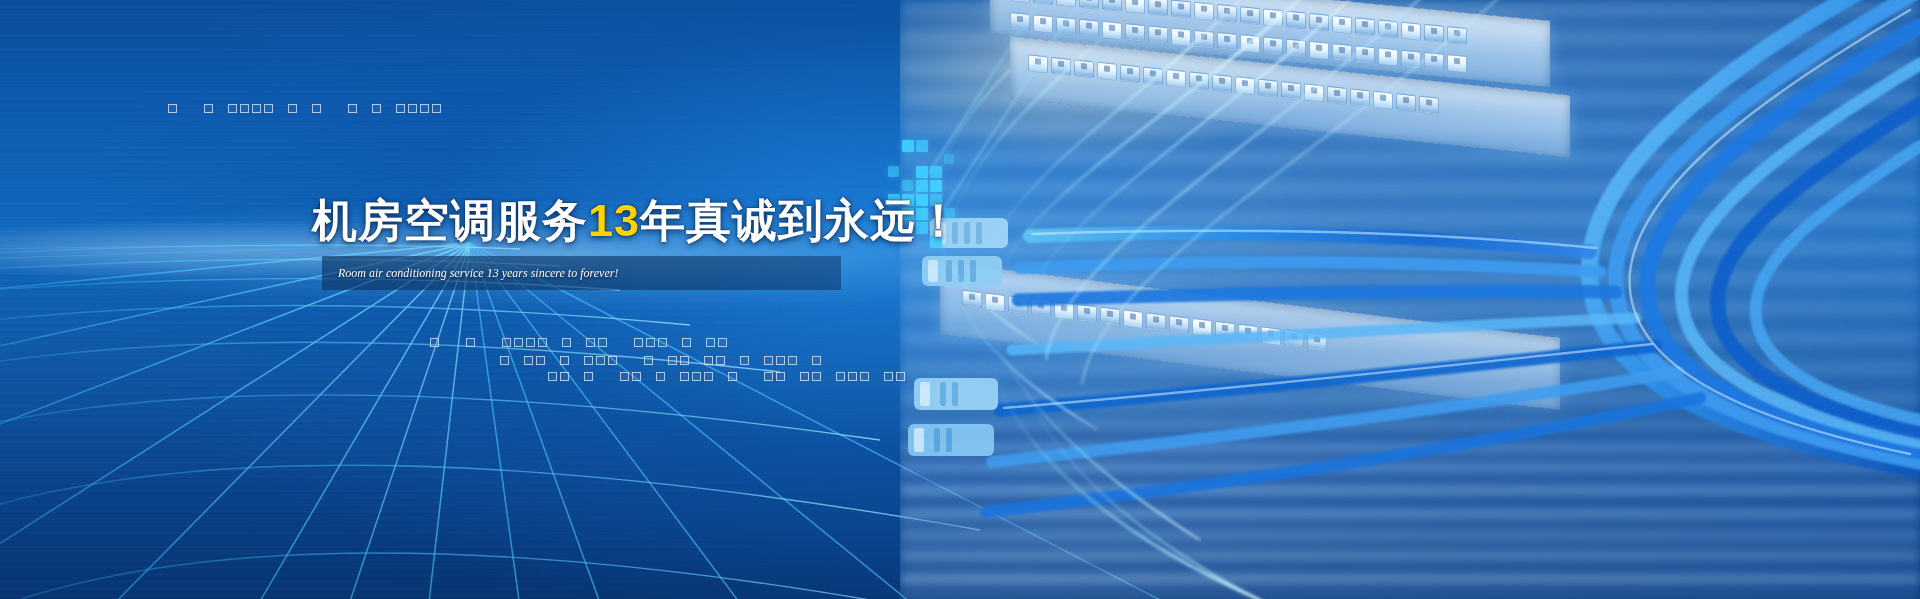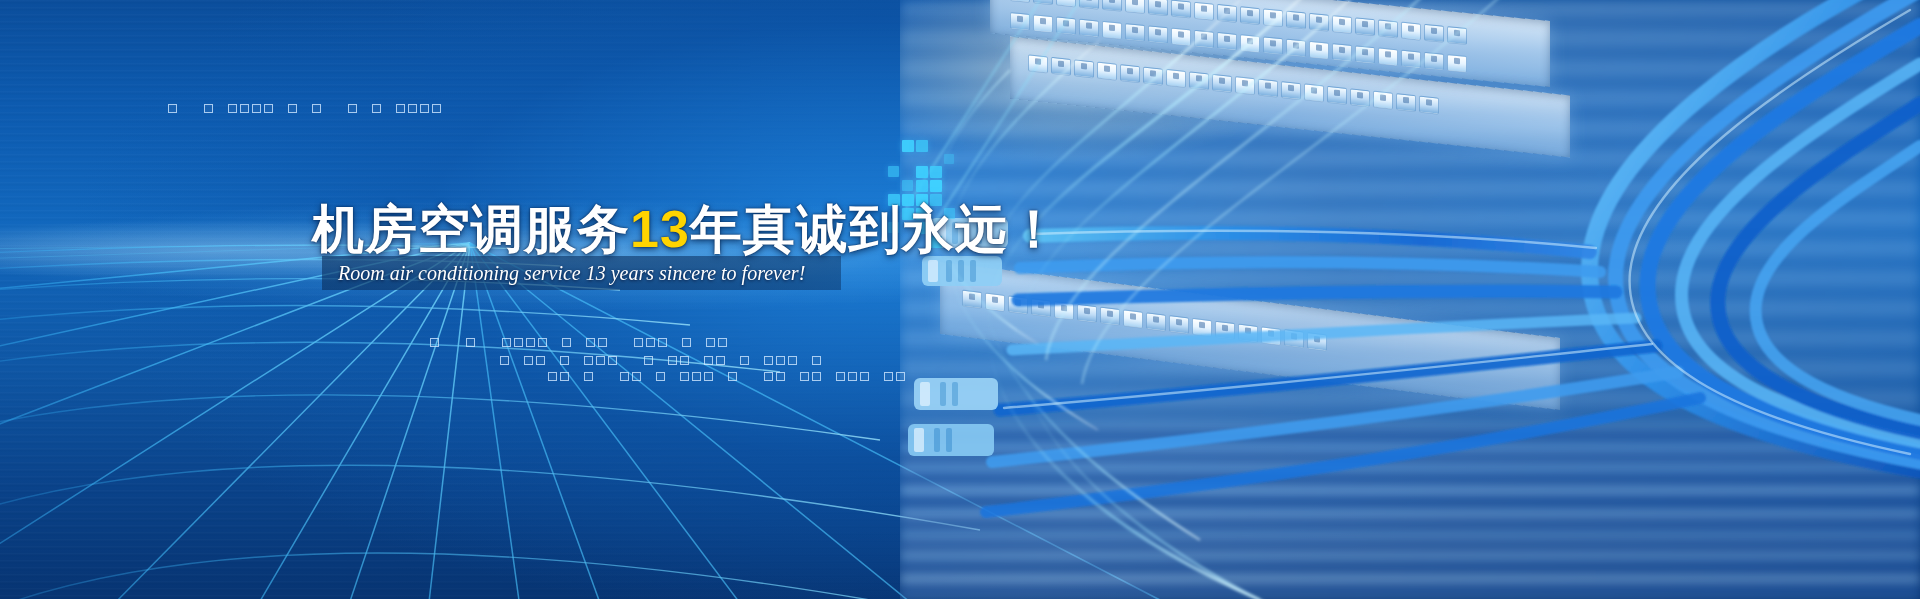--- a/index.html
+++ b/index.html
@@ -79,34 +79,34 @@
     width:9px;height:9px;margin-right:3px;
     border:1px solid rgba(205,230,255,.80);
     background:rgba(255,255,255,.05);
   }
   .dotrow .sp{width:9px;height:9px;margin-right:3px;background:transparent;border:none;}
 
   
   #text-block{position:absolute;left:0;top:0;width:960px;}
   #headline{
     position:absolute;left:312px;top:168px;
-    font-size:52px;font-weight:bold;color:#ffffff;
+    font-size:45px;font-weight:bold;color:#ffffff;
     letter-spacing:1px;white-space:nowrap;line-height:1;
     text-shadow:0 2px 6px rgba(2,28,70,.75), 0 0 2px rgba(2,28,70,.9);
   }
   #headline .num{color:#ffd400;}
   #subtitle-bar{
     position:absolute;left:322px;top:256px;width:519px;height:34px;
     background:linear-gradient(90deg, rgba(10,48,96,.62) 0%, rgba(10,48,96,.58) 70%, rgba(10,48,96,.50) 100%);
   }
   #subtitle{
     position:absolute;left:338px;top:258px;width:500px;height:30px;
     display:flex;align-items:center;
     font-family:"Liberation Serif", serif;
-    font-style:italic;font-size:20px;color:#ffffff;white-space:nowrap;
+    font-style:italic;font-size:12px;color:#ffffff;white-space:nowrap;
     text-shadow:0 1px 3px rgba(0,10,40,.8);
   }
 </style>
 </head>
 <body>
 
 <div id="banner">
 
   <div class="layer" id="bg-base"></div>
   <div class="layer" id="bg-streaks"></div>

